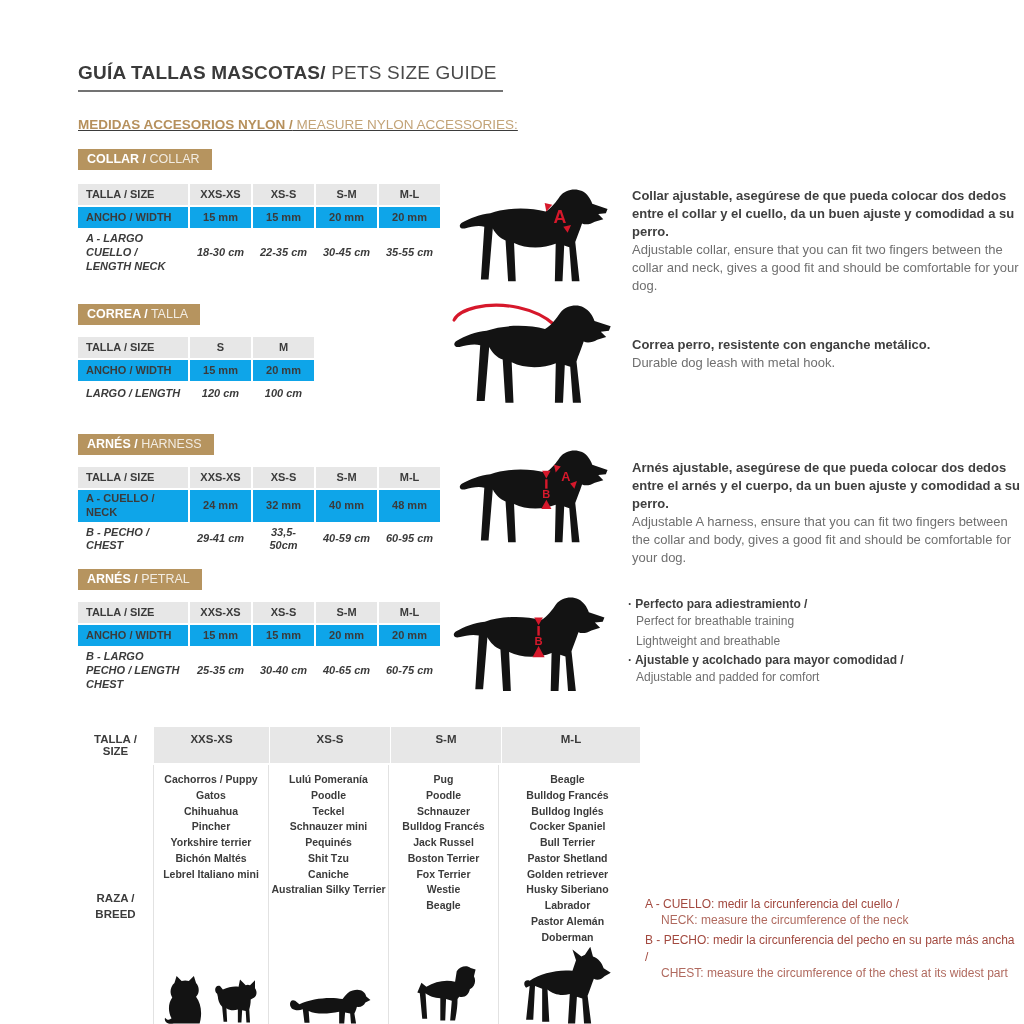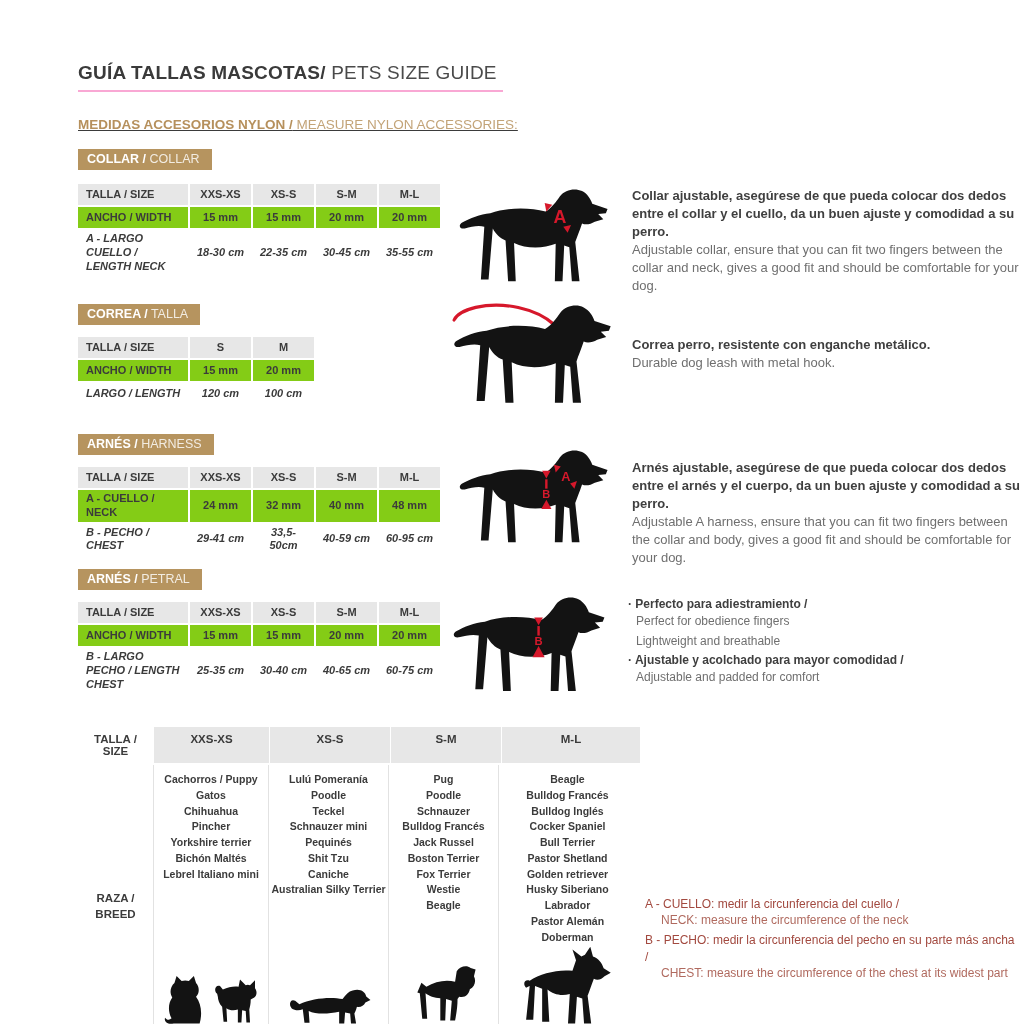--- a/index.html
+++ b/index.html
@@ -2,21 +2,21 @@
 <html><head>
 <meta charset="utf-8">
 <style>
   * { margin:0; padding:0; box-sizing:border-box; }
   html,body { background:#ffffff; }
   body { font-family:"Liberation Sans", sans-serif; color:#3b3b3b; }
   .page { position:relative; width:1024px; height:1024px; background:#fff; overflow:hidden; }
 
   
   .title { position:absolute; left:78px; top:62px; font-size:19px; letter-spacing:.2px;
-           border-bottom:2px solid #f9a8d4; padding:0 6px 6px 0; display:inline-block; }
+           border-bottom:2px solid #737373; padding:0 6px 6px 0; display:inline-block; }
   .title .es { font-weight:700; color:#3a3a3a; }
   .title .en { font-weight:400; color:#4a4a4a; }
   .subtitle { position:absolute; left:78px; top:117px; font-size:13.5px;text-decoration:underline; }
   .subtitle .es { font-weight:700; color:#b6905c; }
   .subtitle .en { font-weight:400; color:#c3a478; }
 
   
   .badge { position:absolute; left:78px; background:#b6945f; color:#fff; font-size:12.5px;
            padding:3px 12px 4px 9px; display:inline-block; }
   .badge .es { font-weight:700; }
@@ -24,21 +24,21 @@
 
   
   .size-table { position:absolute; left:78px; display:grid; gap:2px; background:#fff; }
   .size-table.five { grid-template-columns:110px repeat(4,61px); }
   .size-table.three { grid-template-columns:110px repeat(2,61px); }
   .size-table .cell { font-size:11px; font-weight:700; display:flex; align-items:center;
                       justify-content:center; min-height:21px; padding:2px 4px; text-align:center;
                       line-height:1.25; color:#3b3b3b; }
   .size-table .label { justify-content:flex-start; text-align:left; padding-left:8px; }
   .size-table .head  { background:#e7e7e7; }
-  .size-table .mid   { background:#84cc16; }
+  .size-table .mid   { background:#0ea5e9; }
   .size-table .plain { background:#ffffff;font-style:italic; }
 
   
   .dogbox { position:absolute; }
   .dogbox svg { display:block; width:100%; height:100%; }
 
   
   .desc { position:absolute; left:632px; width:390px; font-size:13px; line-height:1.38; }
   .desc .es { font-weight:700; color:#3f3f3f; }
   .desc .en { font-weight:400; color:#6f6f6f; }
@@ -230,21 +230,21 @@
       <use href="#dogshape" class="black"></use>
       <polygon class="red" points="97,27 107,27 102,36"></polygon>
       <rect x="100.6" y="37" width="2.8" height="11" class="red"></rect>
       <text x="102" y="59" class="red" text-anchor="middle" font-size="13" font-weight="700">B</text>
       <polygon class="red" points="95,73 109,73 102,60"></polygon>
     </svg>
   </div>
 
   <div class="bullets" style="top:596px">
     <div class="es">· Perfecto para adiestramiento /</div>
-    <div class="en">Perfect for obedience fingers</div>
+    <div class="en">Perfect for breathable training</div>
     <div class="en">Lightweight and breathable</div>
     <div class="es">· Ajustable y acolchado para mayor comodidad /</div>
     <div class="en">Adjustable and padded for comfort</div>
   </div>
 
   <div class="breed-table">
     <div class="breed-head">
       <div class="cell first">TALLA /  SIZE</div>
       <div class="cell">XXS-XS</div>
       <div class="cell">XS-S</div>

